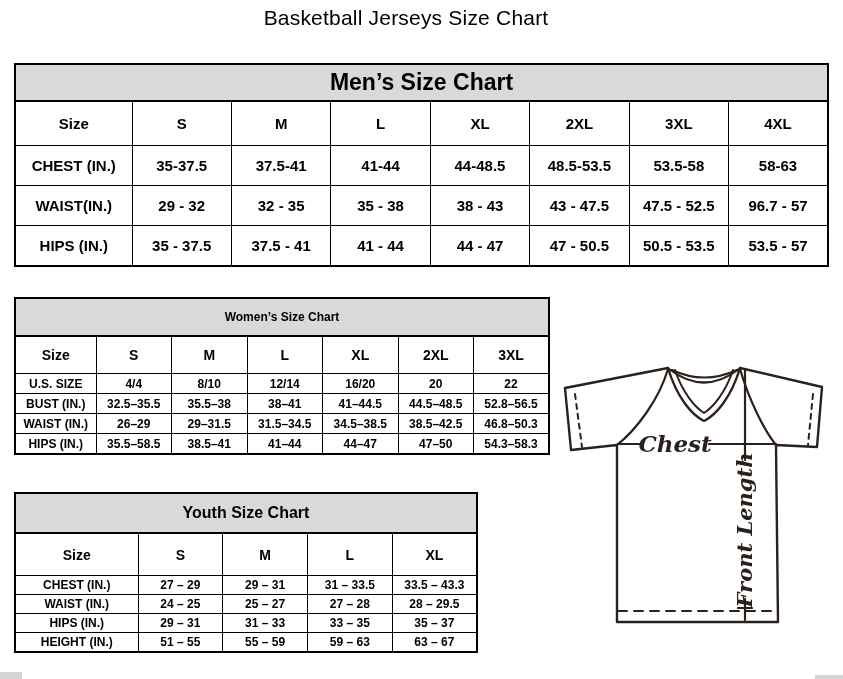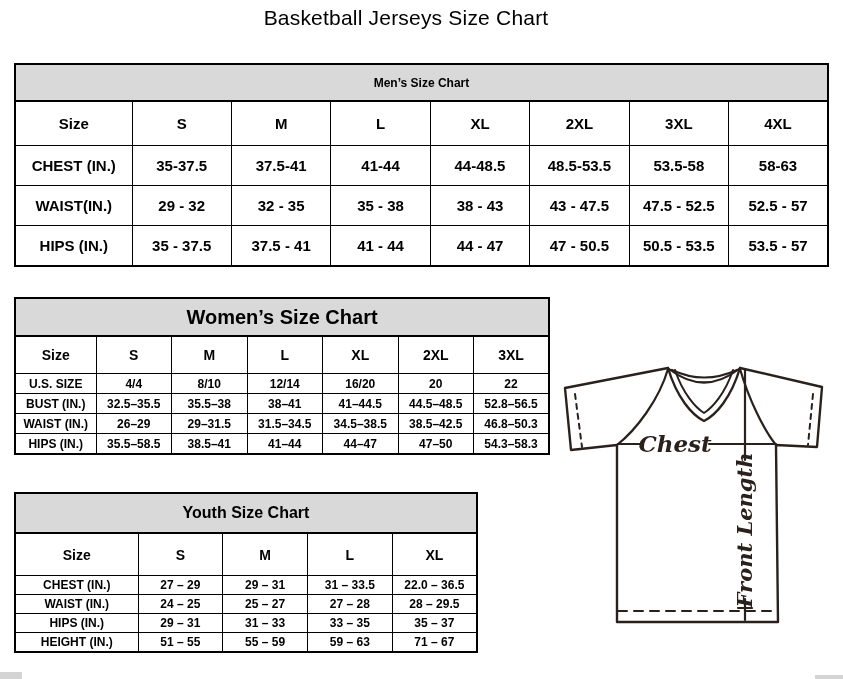--- a/index.html
+++ b/index.html
@@ -12,29 +12,29 @@
   table.chart-table{position:absolute;border-collapse:collapse;table-layout:fixed;
         font-family:"Liberation Sans",sans-serif;font-weight:bold;text-align:center;
         color:#000;border:2px solid #000;background:#fff;}
   table.chart-table td{border:1px solid #000;vertical-align:middle;padding:0;
         overflow:hidden;white-space:nowrap;}
   table.chart-table .title-row td{background:#d9d9d9;border-bottom:2px solid #000;}
 
   
   .men{left:14px;top:63px;width:815px;}
   .men col.label-col{width:117px;}
-  .men .title-row td{height:35px;font-size:12px;margin-top:33px;}
+  .men .title-row td{height:35px;font-size:23px;margin-top:33px;}
   .men .size-row td{height:43px;font-size:15px;}
   .men .data-row td{height:39px;font-size:15px;}
   .men .row-label{font-size:14px;}
 
   
   .women{left:14px;top:297px;width:536px;}
   .women col.label-col{width:81px;}
-  .women .title-row td{height:36px;font-size:20px;}
+  .women .title-row td{height:36px;font-size:12px;}
   .women .size-row td{height:36px;font-size:14px;}
   .women .data-row td{height:19px;font-size:12px;}
   .women .row-label{font-size:11px;margin-left:9px;}
 
   
   .youth{left:14px;top:492px;width:464px;}
   .youth col.label-col{width:123px;}
   .youth .title-row td{height:38px;font-size:16px;}
   .youth .size-row td{height:41px;font-size:14px;}
   .youth .data-row td{height:18px;font-size:12px;}
@@ -93,21 +93,21 @@
           <td>58-63</td>
         </tr>
         <tr class="data-row">
           <td class="row-label">WAIST(IN.)</td>
           <td>29 - 32</td>
           <td>32 - 35</td>
           <td>35 - 38</td>
           <td>38 - 43</td>
           <td>43 - 47.5</td>
           <td>47.5 - 52.5</td>
-          <td>52.5 - 57</td>
+          <td>96.7 - 57</td>
         </tr>
         <tr class="data-row">
           <td class="row-label">HIPS (IN.)</td>
           <td>35 - 37.5</td>
           <td>37.5 - 41</td>
           <td>41 - 44</td>
           <td>44 - 47</td>
           <td>47 - 50.5</td>
           <td>50.5 - 53.5</td>
           <td>53.5 - 57</td>
@@ -194,42 +194,42 @@
           <td>S</td>
           <td>M</td>
           <td>L</td>
           <td>XL</td>
         </tr>
         <tr class="data-row">
           <td class="row-label">CHEST (IN.)</td>
           <td>27 – 29</td>
           <td>29 – 31</td>
           <td>31 – 33.5</td>
-          <td>22.0 – 36.5</td>
+          <td>33.5 – 43.3</td>
         </tr>
         <tr class="data-row">
           <td class="row-label">WAIST (IN.)</td>
           <td>24 – 25</td>
           <td>25 – 27</td>
           <td>27 – 28</td>
           <td>28 – 29.5</td>
         </tr>
         <tr class="data-row">
           <td class="row-label">HIPS (IN.)</td>
           <td>29 – 31</td>
           <td>31 – 33</td>
           <td>33 – 35</td>
           <td>35 – 37</td>
         </tr>
         <tr class="data-row">
           <td class="row-label">HEIGHT (IN.)</td>
           <td>51 – 55</td>
           <td>55 – 59</td>
           <td>59 – 63</td>
-          <td>71 – 67</td>
+          <td>63 – 67</td>
         </tr>
       </tbody>
     </table>
 
   <div class="jersey-wrap">
     <svg width="288" height="268" viewBox="0 0 288 268" fill="none" stroke="#2a211d" stroke-width="2.4" stroke-linecap="round" stroke-linejoin="round">
 
       <path d="M112,10 L9,30 L15,92 L61,87 L61,264 L222,264 L220,87 L261,89 L266,29 L184,10"></path>
 
       <path stroke-width="2.2" d="M113,11 Q148,38 183,11"></path>

